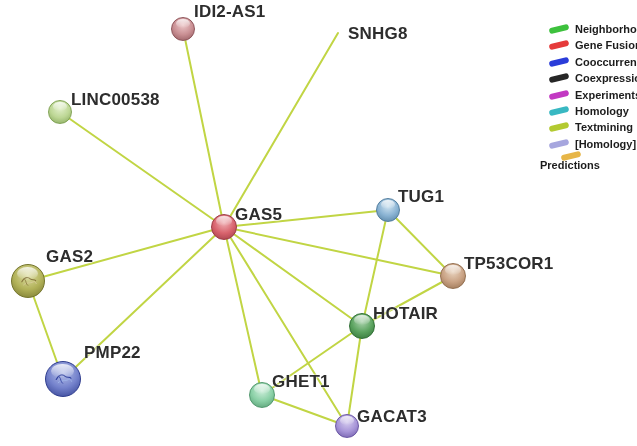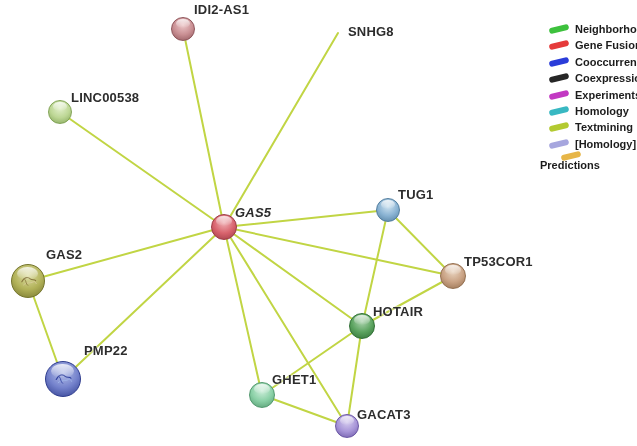--- a/index.html
+++ b/index.html
@@ -13,21 +13,21 @@
     cursor:pointer;
   }
   .node .gloss{
     content:"";position:absolute;left:16%;top:5%;width:66%;height:42%;
     border-radius:50%;
     background:linear-gradient(rgba(255,255,255,.8),rgba(255,255,255,0));
     pointer-events:none;
   }
   .node svg.structure{position:absolute;left:8%;top:18%;width:84%;height:64%;}
   .nlabel{
-    position:absolute;font-size:13px;font-weight:700;color:#2d2d2d;
+    position:absolute;font-size:17px;font-weight:700;color:#2d2d2d;
     letter-spacing:.2px;white-space:nowrap;
     text-shadow:0 0 2px #fff,0 0 2px #fff;
   }
   #legend{position:absolute;left:540px;top:18px;width:97px;}
   .lrow{position:absolute;left:0;height:14px;display:flex;align-items:center;}
   .lswatch{
     width:20px;height:6px;border-radius:3px;margin-left:9px;margin-right:6px;
     transform:rotate(-14deg);flex:0 0 auto;
   }
   .llabel{font-size:11px;font-weight:700;color:#1c1c1c;white-space:nowrap;}
@@ -64,21 +64,21 @@
         <div class="gloss"></div>
       </div>
       <div class="nlabel" style="left: 348px; top: 24px;">SNHG8</div>
       <div class="node" style="left: 48px; top: 100px; width: 24px; height: 24px; background: radial-gradient(circle at 50% 32%, rgb(226, 239, 203) 0%, rgb(189, 215, 149) 52%, rgb(130, 164, 87) 100%); border: 1px solid rgb(130, 164, 87);">
         <div class="gloss"></div>
       </div>
       <div class="nlabel" style="left: 71px; top: 90px;">LINC00538</div>
       <div class="node" style="left: 211px; top: 214px; width: 26px; height: 26px; background: radial-gradient(circle at 50% 32%, rgb(240, 176, 180) 0%, rgb(216, 99, 109) 52%, rgb(156, 58, 68) 100%); border: 1px solid rgb(156, 58, 68);">
         <div class="gloss"></div>
       </div>
-      <div class="nlabel" style="left: 235px; top: 205px; font-style: italic;">GAS5</div>
+      <div class="nlabel" style="left: 235px; top: 205px;">GAS5</div>
       <div class="node" style="left: 376px; top: 198px; width: 24px; height: 24px; background: radial-gradient(circle at 50% 32%, rgb(207, 227, 240) 0%, rgb(138, 179, 211) 52%, rgb(82, 126, 159) 100%); border: 1px solid rgb(82, 126, 159);">
         <div class="gloss"></div>
       </div>
       <div class="nlabel" style="left: 398px; top: 187px;">TUG1</div>
       <div class="node" style="left: 440px; top: 263px; width: 26px; height: 26px; background: radial-gradient(circle at 50% 32%, rgb(233, 212, 191) 0%, rgb(201, 162, 132) 52%, rgb(147, 110, 78) 100%); border: 1px solid rgb(147, 110, 78);">
         <div class="gloss"></div>
       </div>
       <div class="nlabel" style="left: 464px; top: 254px;">TP53COR1</div>
       <div class="node" style="left: 11px; top: 264px; width: 34px; height: 34px; background: radial-gradient(circle at 50% 32%, rgb(222, 222, 166) 0%, rgb(178, 178, 89) 52%, rgb(116, 116, 44) 100%); border: 1px solid rgb(116, 116, 44);">
         <svg viewBox="0 0 34 34" class="structure">

